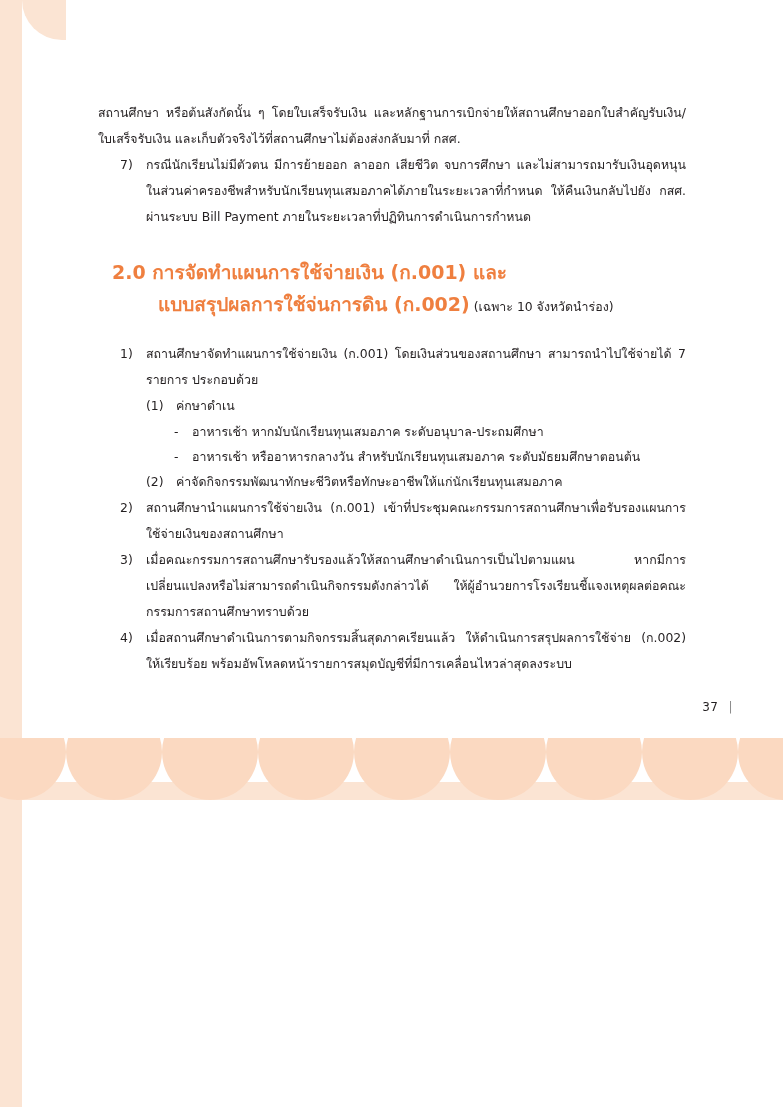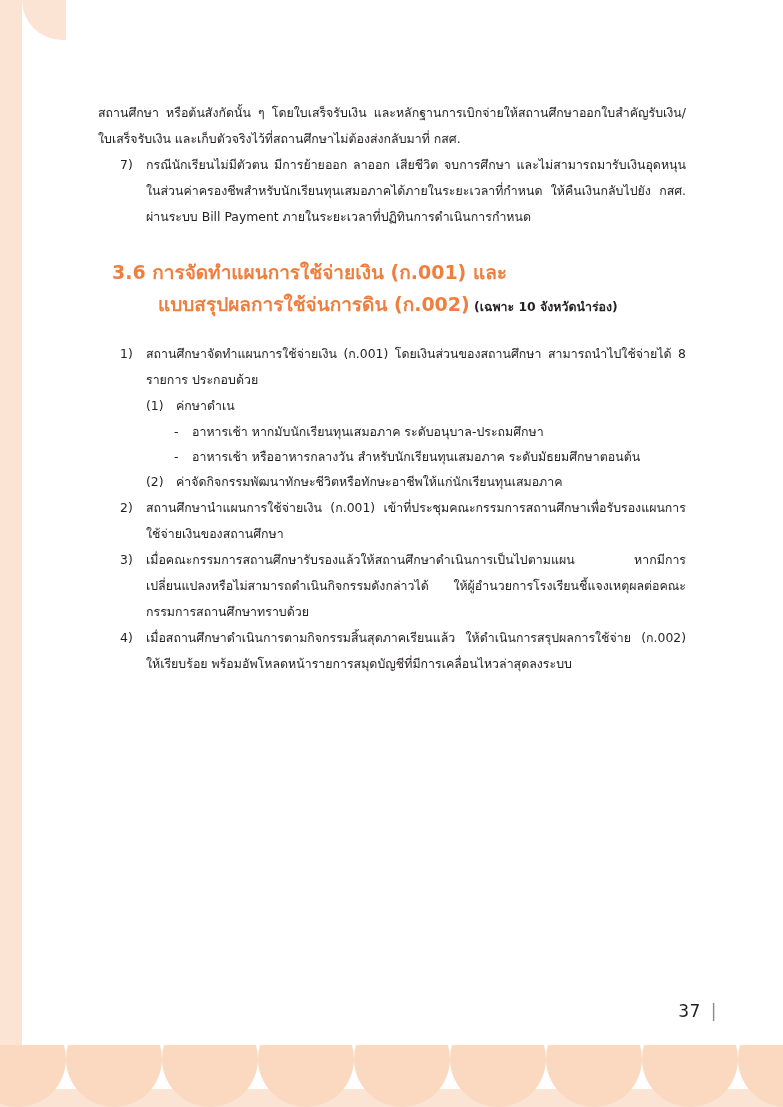--- a/index.html
+++ b/index.html
@@ -58,21 +58,21 @@
     border-radius: 50%;
     background: #fbd9c1;
   }
 
   
   .page {
     position: absolute;
     left: 0;
     top: 0;
     width: 783px;
-    height: 1107px;
+    height: 800px;
   }
   .content {
     position: absolute;
     left: 98px;
     top: 100px;
     width: 588px;
   }
 
   p, li, div {
     box-sizing: border-box;
@@ -125,32 +125,32 @@
     font-weight: bold;
     font-size: 19px;
     line-height: 32px;
     white-space: nowrap;
   }
   .heading-line.second {
     padding-left: 46px;
   }
   .heading-note {
     color: #231f20;
-    font-weight: bold;
+    font-weight: normal;
     font-size: 12.4px;
   }
 
   .gap-s { height: 8px; }
 
   
   .folio {
     position: absolute;
-    right: 66px;
+    right: 50px;
     bottom: 86px;
-    font-size: 17px;
+    font-size: 12px;
     color: #231f20;
     letter-spacing: 0.5px;
   }
   .folio .bar {
     color: #8a8a8a;
     margin-left: 10px;
   }
 </style>
 </head>
 <body>
@@ -163,32 +163,32 @@
   <div class="content">
 
     <p class="para">สถานศึกษา  หรือต้นสังกัดนั้น ๆ  โดยใบเสร็จรับเงิน  และหลักฐานการเบิกจ่ายให้สถานศึกษาออกใบสำคัญรับเงิน/ใบเสร็จรับเงิน  และเก็บตัวจริงไว้ที่สถานศึกษาไม่ต้องส่งกลับมาที่ กสศ.</p>
 
     <div class="row lvl1">
       <div class="marker">7)</div>
       <div class="body">กรณีนักเรียนไม่มีตัวตน มีการย้ายออก ลาออก เสียชีวิต จบการศึกษา และไม่สามารถมารับเงินอุดหนุนในส่วนค่าครองชีพสำหรับนักเรียนทุนเสมอภาคได้ภายในระยะเวลาที่กำหนด ให้คืนเงินกลับไปยัง กสศ. ผ่านระบบ Bill Payment ภายในระยะเวลาที่ปฏิทินการดำเนินการกำหนด</div>
     </div>
 
     <div class="heading-block">
-      <div class="heading-line">3.6 การจัดทำแผนการใช้จ่ายเงิน (ก.001) และ</div>
+      <div class="heading-line">2.0 การจัดทำแผนการใช้จ่ายเงิน (ก.001) และ</div>
       <div class="heading-line second">
         <span>แบบสรุปผลการใช้จ่นการดิน (ก.002)</span><span class="heading-note"> (เฉพาะ 10 จังหวัดนำร่อง)</span>
       </div>
     </div>
 
 
     <div class="gap-s"></div>
 
     <div class="row lvl1">
       <div class="marker">1)</div>
-      <div class="body">สถานศึกษาจัดทำแผนการใช้จ่ายเงิน (ก.001) โดยเงินส่วนของสถานศึกษา สามารถนำไปใช้จ่ายได้ 8 รายการ ประกอบด้วย</div>
+      <div class="body">สถานศึกษาจัดทำแผนการใช้จ่ายเงิน (ก.001) โดยเงินส่วนของสถานศึกษา สามารถนำไปใช้จ่ายได้ 7 รายการ ประกอบด้วย</div>
     </div>
 
     <div class="row lvl2">
       <div class="marker">(1)</div>
       <div class="body">ค่กษาดำเน</div>
     </div>
 
     <div class="row lvl3 tight">
       <div class="marker">-</div>
       <div class="body">อาหารเช้า หากมับนักเรียนทุนเสมอภาค ระดับอนุบาล-ประถมศึกษา</div>

